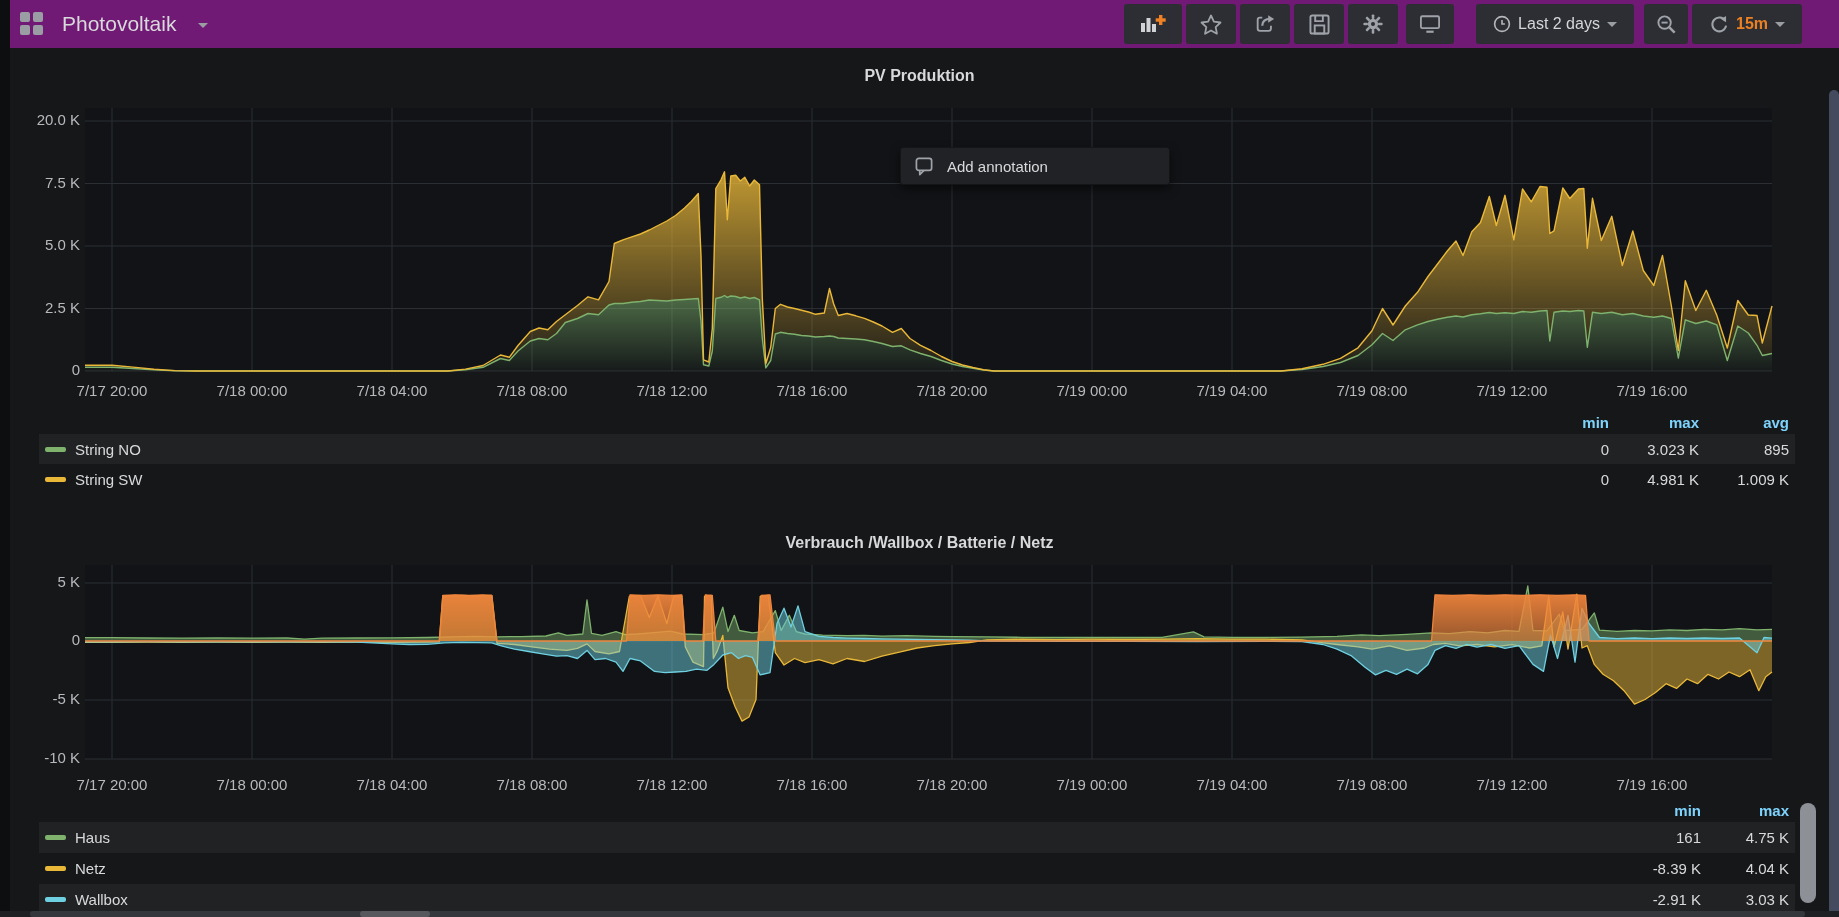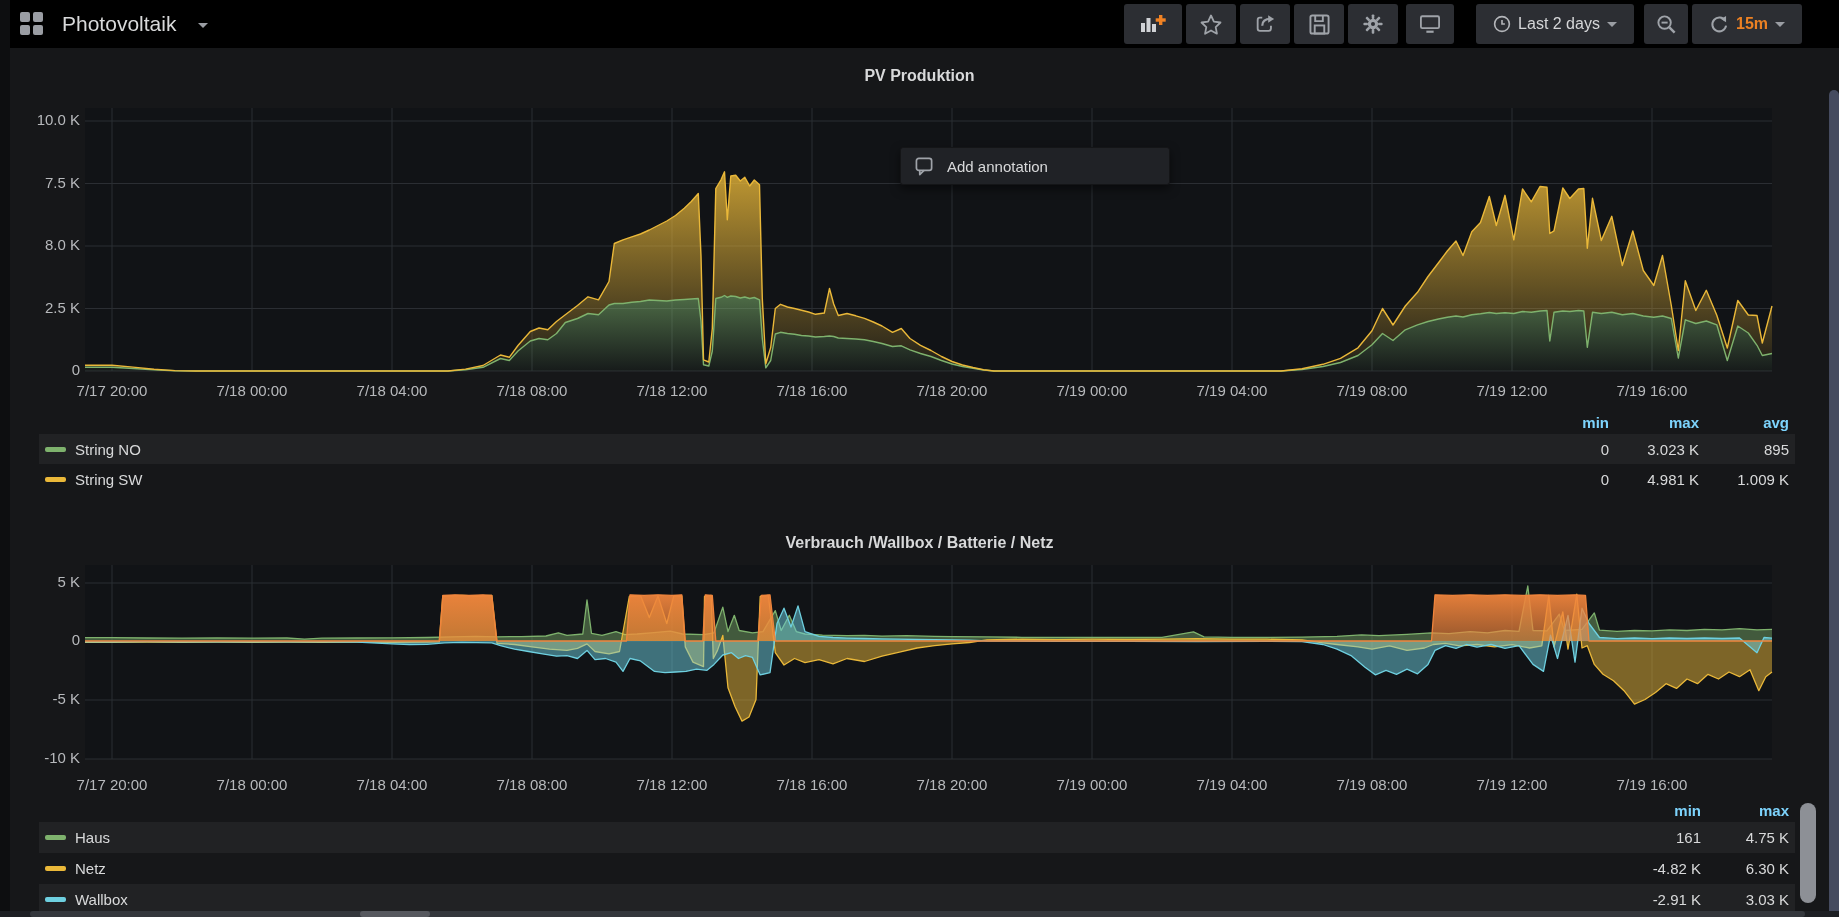--- a/index.html
+++ b/index.html
@@ -3,21 +3,21 @@
 <meta charset="utf-8">
 <style>
   html,body{margin:0;padding:0;}
   body{
     position:relative;width:1839px;height:917px;overflow:hidden;
     background:#161719;font-family:"Liberation Sans",sans-serif;
     -webkit-font-smoothing:antialiased;
   }
   .left-strip{position:absolute;left:0;top:0;width:10px;height:917px;background:#0d0e10;z-index:9;}
   
-  .navbar{position:absolute;left:0;top:0;width:1839px;height:48px;background:#000000;z-index:8;}
+  .navbar{position:absolute;left:0;top:0;width:1839px;height:48px;background:#701a75;z-index:8;}
   .grid-icon{position:absolute;left:20px;top:12px;width:24px;height:24px;}
   .grid-icon span{position:absolute;width:10px;height:10px;background:#9a9da3;border-radius:2px;}
   .dash-title{position:absolute;left:62px;top:0;height:48px;line-height:48px;
     font-size:21px;color:#d8d9da;cursor:pointer;}
   .caret{display:inline-block;width:0;height:0;border-left:5px solid transparent;
     border-right:5px solid transparent;border-top:5px solid #9a9da3;}
   .title-caret{position:absolute;left:198px;top:23px;}
   .nav-btn{position:absolute;top:4px;height:40px;background:#2c2e33;border-radius:3px;
     display:flex;align-items:center;justify-content:center;gap:7px;cursor:pointer;box-sizing:border-box;}
   .nav-btn svg{display:block;}
@@ -221,23 +221,23 @@
     <div class="tick xtick" style="left: 392px; top: 382px;">7/18 04:00</div>
     <div class="tick xtick" style="left: 532px; top: 382px;">7/18 08:00</div>
     <div class="tick xtick" style="left: 672px; top: 382px;">7/18 12:00</div>
     <div class="tick xtick" style="left: 812px; top: 382px;">7/18 16:00</div>
     <div class="tick xtick" style="left: 952px; top: 382px;">7/18 20:00</div>
     <div class="tick xtick" style="left: 1092px; top: 382px;">7/19 00:00</div>
     <div class="tick xtick" style="left: 1232px; top: 382px;">7/19 04:00</div>
     <div class="tick xtick" style="left: 1372px; top: 382px;">7/19 08:00</div>
     <div class="tick xtick" style="left: 1512px; top: 382px;">7/19 12:00</div>
     <div class="tick xtick" style="left: 1652px; top: 382px;">7/19 16:00</div>
-    <div class="tick ytick" style="top: 111px;">10.0 K</div>
+    <div class="tick ytick" style="top: 111px;">20.0 K</div>
     <div class="tick ytick" style="top: 173.5px;">7.5 K</div>
-    <div class="tick ytick" style="top: 236px;">8.0 K</div>
+    <div class="tick ytick" style="top: 236px;">5.0 K</div>
     <div class="tick ytick" style="top: 298.5px;">2.5 K</div>
     <div class="tick ytick" style="top: 361px;">0</div>
     <div class="legend-row" style="top: 410px; height: 24px;">
       <span class="legend-spacer"></span>
       <span class="legend-cell legend-head-cell" style="width: 90px;">min</span>
       <span class="legend-cell legend-head-cell" style="width: 90px;">max</span>
       <span class="legend-cell legend-head-cell" style="width: 90px;">avg</span>
     </div>
     <div class="legend-row striped" style="top: 434px; height: 30px;">
       <span class="legend-dash" style="background: rgb(126, 178, 109);"></span>
@@ -280,22 +280,22 @@
       <span class="legend-dash" style="background: rgb(126, 178, 109);"></span>
       <span class="legend-label">Haus</span>
       <span class="legend-spacer"></span>
       <span class="legend-cell" style="width: 88px;">161</span>
       <span class="legend-cell" style="width: 88px;">4.75 K</span>
     </div>
     <div class="legend-row" style="top: 853px; height: 31px;">
       <span class="legend-dash" style="background: rgb(234, 184, 57);"></span>
       <span class="legend-label">Netz</span>
       <span class="legend-spacer"></span>
-      <span class="legend-cell" style="width: 88px;">-4.82 K</span>
-      <span class="legend-cell" style="width: 88px;">6.30 K</span>
+      <span class="legend-cell" style="width: 88px;">-8.39 K</span>
+      <span class="legend-cell" style="width: 88px;">4.04 K</span>
     </div>
     <div class="legend-row striped" style="top: 884px; height: 31px;">
       <span class="legend-dash" style="background: rgb(110, 208, 224);"></span>
       <span class="legend-label">Wallbox</span>
       <span class="legend-spacer"></span>
       <span class="legend-cell" style="width: 88px;">-2.91 K</span>
       <span class="legend-cell" style="width: 88px;">3.03 K</span>
     </div>
   </div>
 

